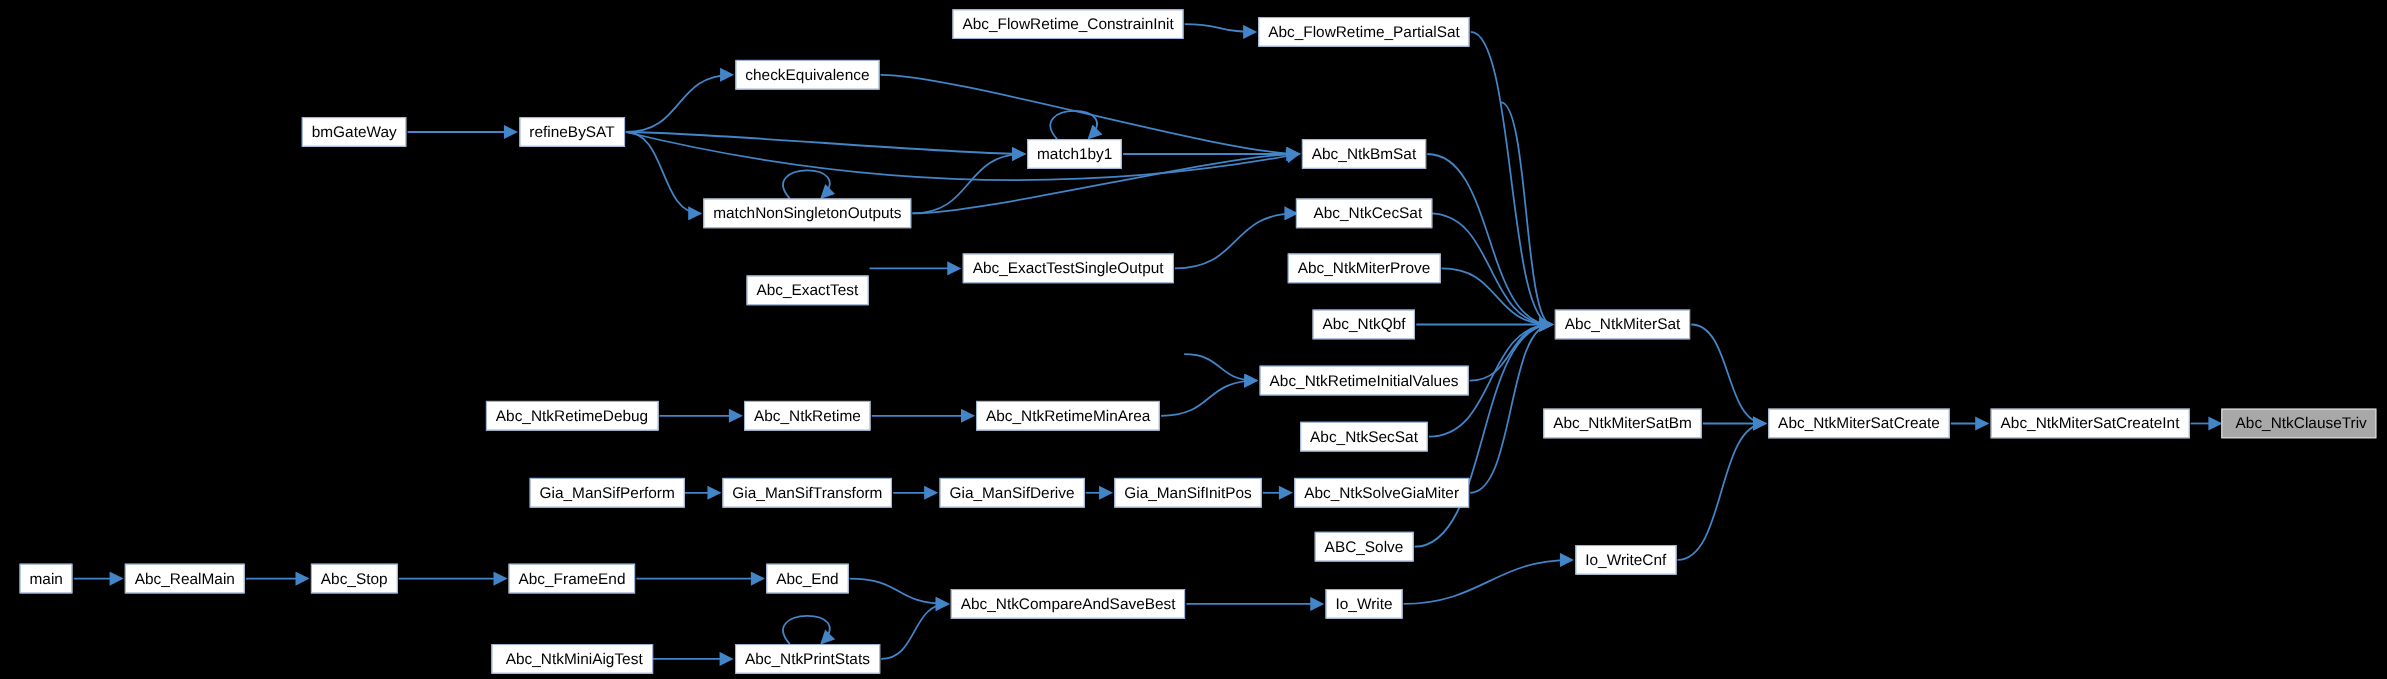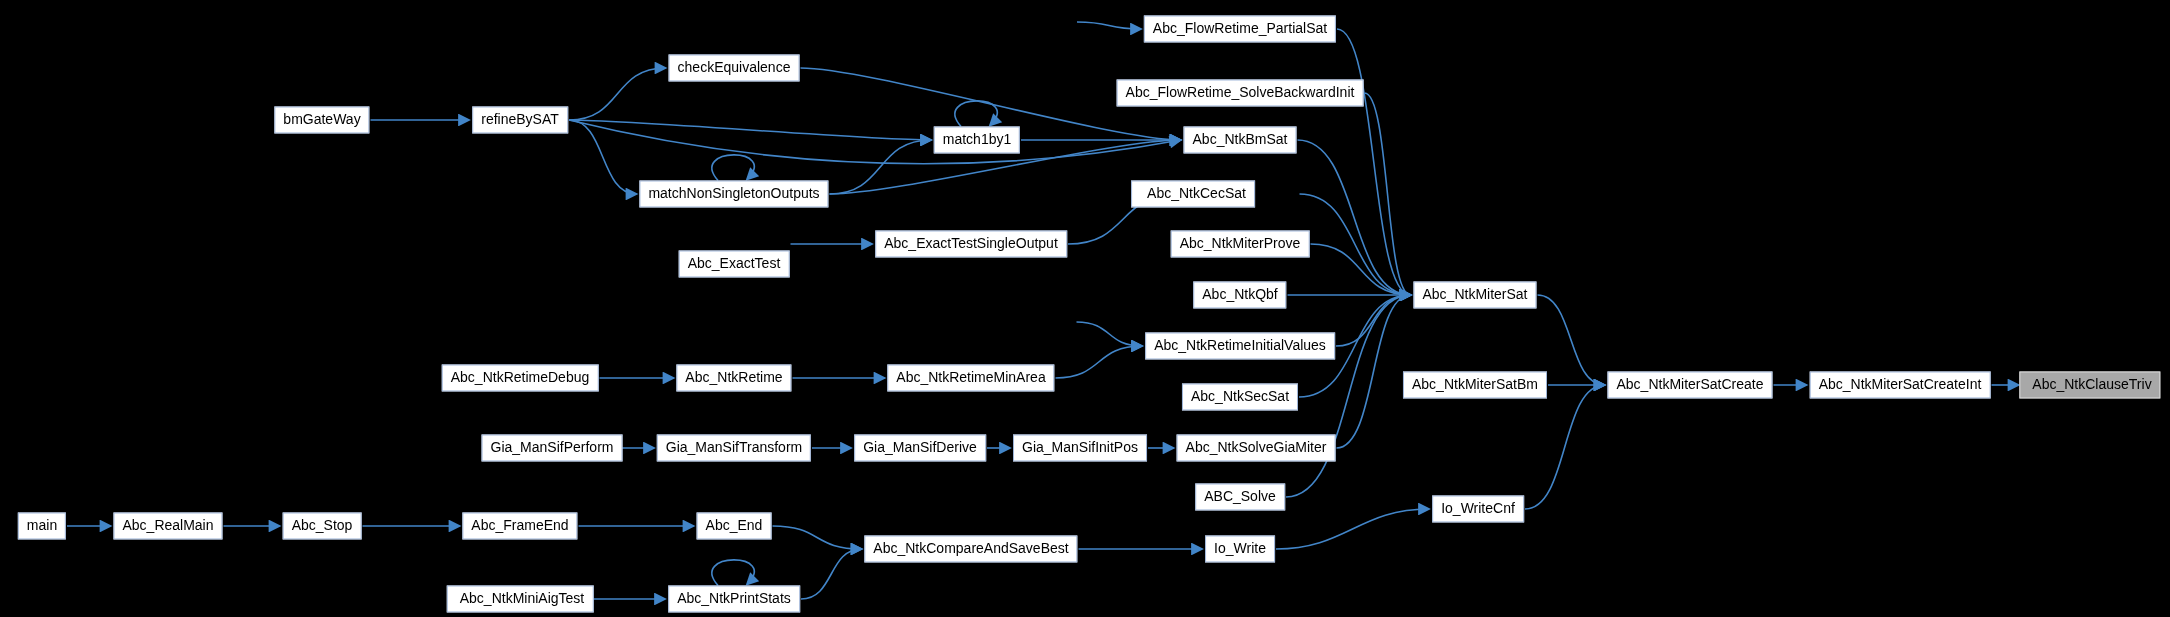--- a/index.html
+++ b/index.html
@@ -77,29 +77,29 @@
       <path d="M 362.5 526 C 415.85 526, 406.15 526, 459.5 526" class="edge" marker-end="url(#arrowhead)"></path>
       <path d="M 578.5 526 C 641.75 526, 630.25 526, 693.5 526" class="edge" marker-end="url(#arrowhead)"></path>
       <path d="M 772.5 526 C 821.45 526, 812.55 549, 861.5 549" class="edge" marker-end="url(#arrowhead)"></path>
       <path d="M 1078.5 549 C 1146.425 549, 1134.075 549, 1202 549" class="edge" marker-end="url(#arrowhead)"></path>
       <path d="M 1276 549 C 1346 549, 1359 509, 1429 509" class="edge" marker-end="url(#arrowhead)"></path>
       <path d="M 1525 509 C 1568.725 509, 1560.775 385, 1604.5 385" class="edge" marker-end="url(#arrowhead)"></path>
       <path d="M 592.5 599 C 632.375 599, 625.125 599, 665 599" class="edge" marker-end="url(#arrowhead)"></path>
       <path d="M 718 585.5 C 688 551.5, 780 551.5, 747 584.5" class="edge" marker-end="url(#arrowhead)"></path>
       <path d="M 801 599 C 834.275 599, 828.225 549, 861.5 549" class="edge" marker-end="url(#arrowhead)"></path>
     </svg>
+<div class="node" style="left: 971px; top: 22px;">Abc_FlowRetime_ConstrainInit</div>
     <div class="node" style="left: 1240px; top: 29px;">Abc_FlowRetime_PartialSat</div>
     <div class="node" style="left: 734px; top: 68px;">checkEquivalence</div>
-    <div class="node" style="left: 1240px; top: 93px;">Abc_FlowRetime_SolveBackwardInit</div>
     <div class="node" style="left: 322px; top: 120px;">bmGateWay</div>
     <div class="node" style="left: 520px; top: 120px;">refineBySAT</div>
     <div class="node" style="left: 977px; top: 140px;">match1by1</div>
     <div class="node" style="left: 1240px; top: 140px;">Abc_NtkBmSat</div>
     <div class="node" style="left: 734px; top: 194px;">matchNonSingletonOutputs</div>
-    <div class="node" style="left: 1193px; top: 194px; padding-left: 15px;">Abc_NtkCecSat</div>
+    <div class="node" style="left: 1240px; top: 194px; padding-left: 15px;">Abc_NtkCecSat</div>
     <div class="node" style="left: 734px; top: 244px; margin-top: 20px;">Abc_ExactTest</div>
     <div class="node" style="left: 971px; top: 244px;">Abc_ExactTestSingleOutput</div>
     <div class="node" style="left: 1240px; top: 244px;">Abc_NtkMiterProve</div>
     <div class="node" style="left: 1240px; top: 295px;">Abc_NtkQbf</div>
     <div class="node" style="left: 1475px; top: 295px;">Abc_NtkMiterSat</div>
     <div class="node" style="left: 1240px; top: 346px;">Abc_NtkRetimeInitialValues</div>
     <div class="node" style="left: 520px; top: 378px;">Abc_NtkRetimeDebug</div>
     <div class="node" style="left: 734px; top: 378px;">Abc_NtkRetime</div>
     <div class="node" style="left: 971px; top: 378px;">Abc_NtkRetimeMinArea</div>
     <div class="node" style="left: 1240px; top: 397px;">Abc_NtkSecSat</div>

